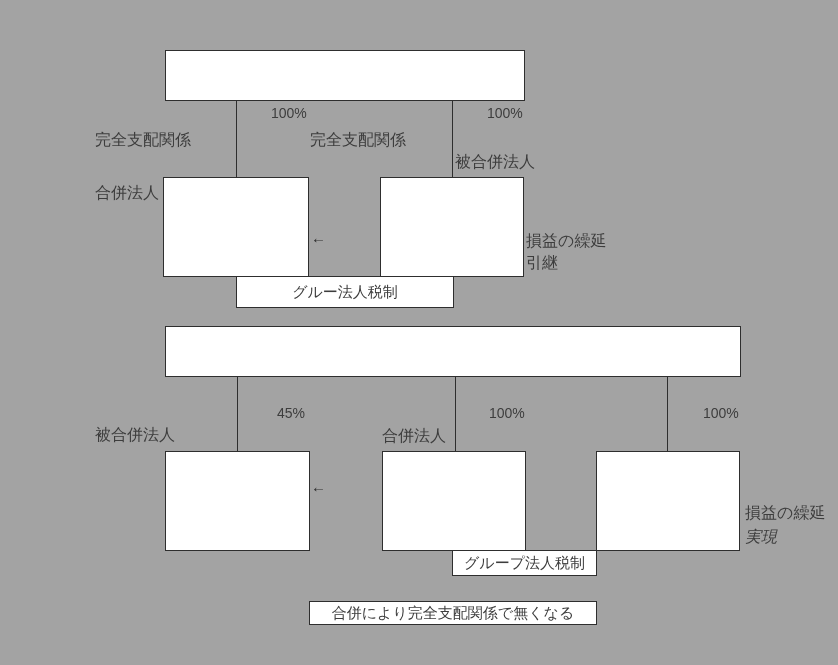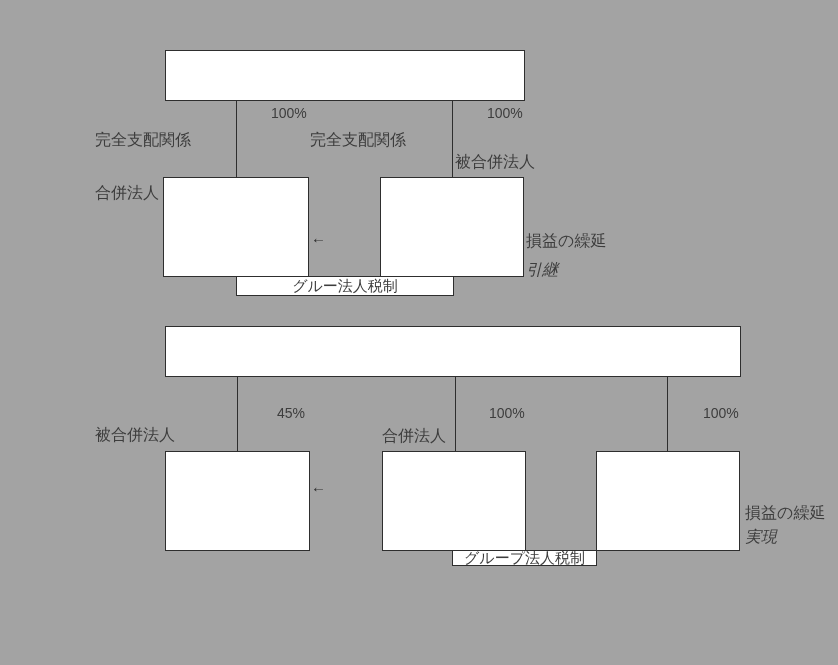--- a/index.html
+++ b/index.html
@@ -77,23 +77,23 @@
 
   <div class="lbl" style="left:455px; top:154px;">被合併法人</div>
   <div class="lbl" style="left:95px; top:185px;">合併法人</div>
 
   <div class="box" style="left:163px; top:177px; width:146px; height:100px;"></div>
   <div class="box" style="left:380px; top:177px; width:144px; height:100px;"></div>
 
   <div class="arrow" style="left:311px; top:230px;">←</div>
 
   <div class="lbl" style="left:526px; top:233px;">損益の繰延</div>
-  <div class="lbl" style="left:526px; top:262px;font-style:italic;">引継</div>
+  <div class="lbl" style="left:526px; top:255px;">引継</div>
 
-  <div class="labelbox" style="left:236px; top:276px; width:218px; height:20px;">
+  <div class="labelbox" style="left:236px; top:276px; width:218px; height:32px;">
     <span>グルー法人税制</span>
   </div>
 
   <div class="box" style="left:165px; top:326px; width:576px; height:51px;"></div>
 
   <div class="vline" style="left:237px; top:376px; height:75px;"></div>
   <div class="vline" style="left:455px; top:376px; height:75px;"></div>
   <div class="vline" style="left:667px; top:376px; height:75px;"></div>
 
   <div class="pct" style="left:277px; top:406px;">45%</div>
@@ -105,18 +105,21 @@
 
   <div class="box" style="left:165px; top:451px; width:145px; height:100px;"></div>
   <div class="box" style="left:382px; top:451px; width:144px; height:100px;"></div>
   <div class="box" style="left:596px; top:451px; width:144px; height:100px;"></div>
 
   <div class="arrow" style="left:311px; top:479px;">←</div>
 
   <div class="lbl" style="left:745px; top:505px;">損益の繰延</div>
   <div class="lbl" style="left:745px; top:529px;font-style:italic;">実現</div>
 
-  <div class="labelbox" style="left:452px; top:550px; width:145px; height:16px;">
+  <div class="labelbox" style="left:452px; top:550px; width:145px; height:26px;">
     <span>グループ法人税制</span>
   </div>
 
+  <div class="labelbox" style="left:309px; top:601px; width:288px; height:24px;">
+    <span>合併により完全支配関係で無くなる</span>
+  </div>
 
 </div>
 
 </body></html>

